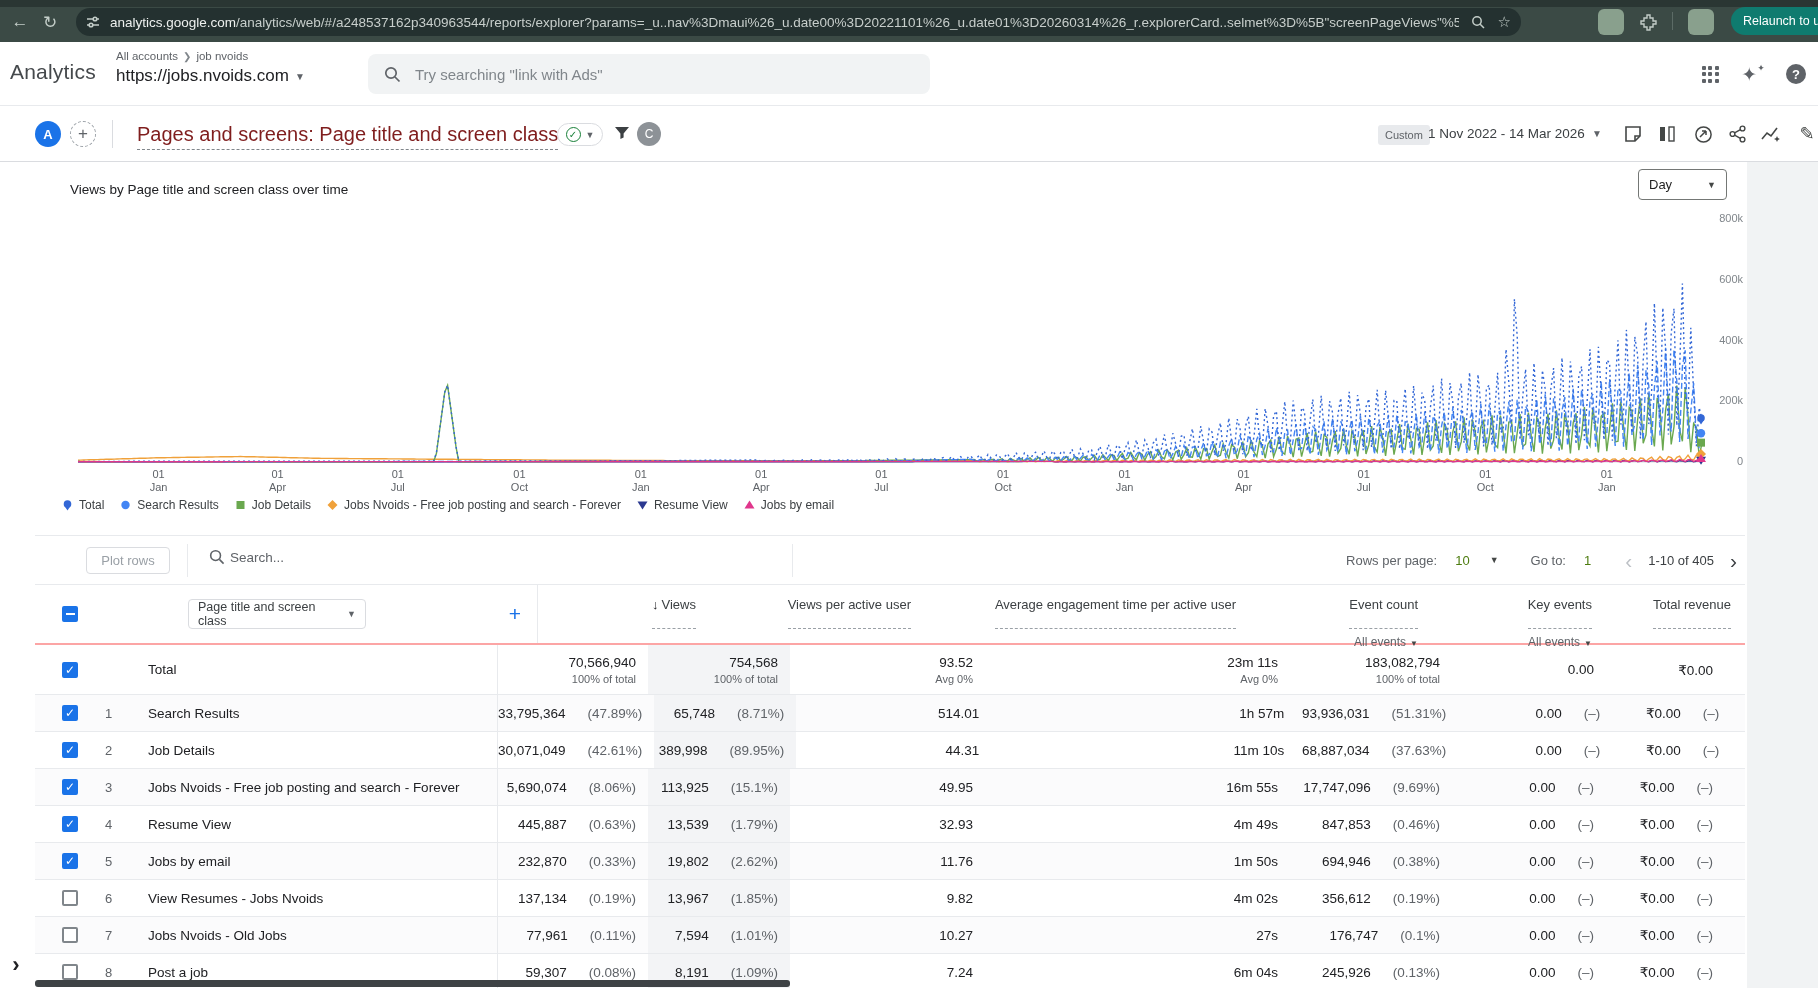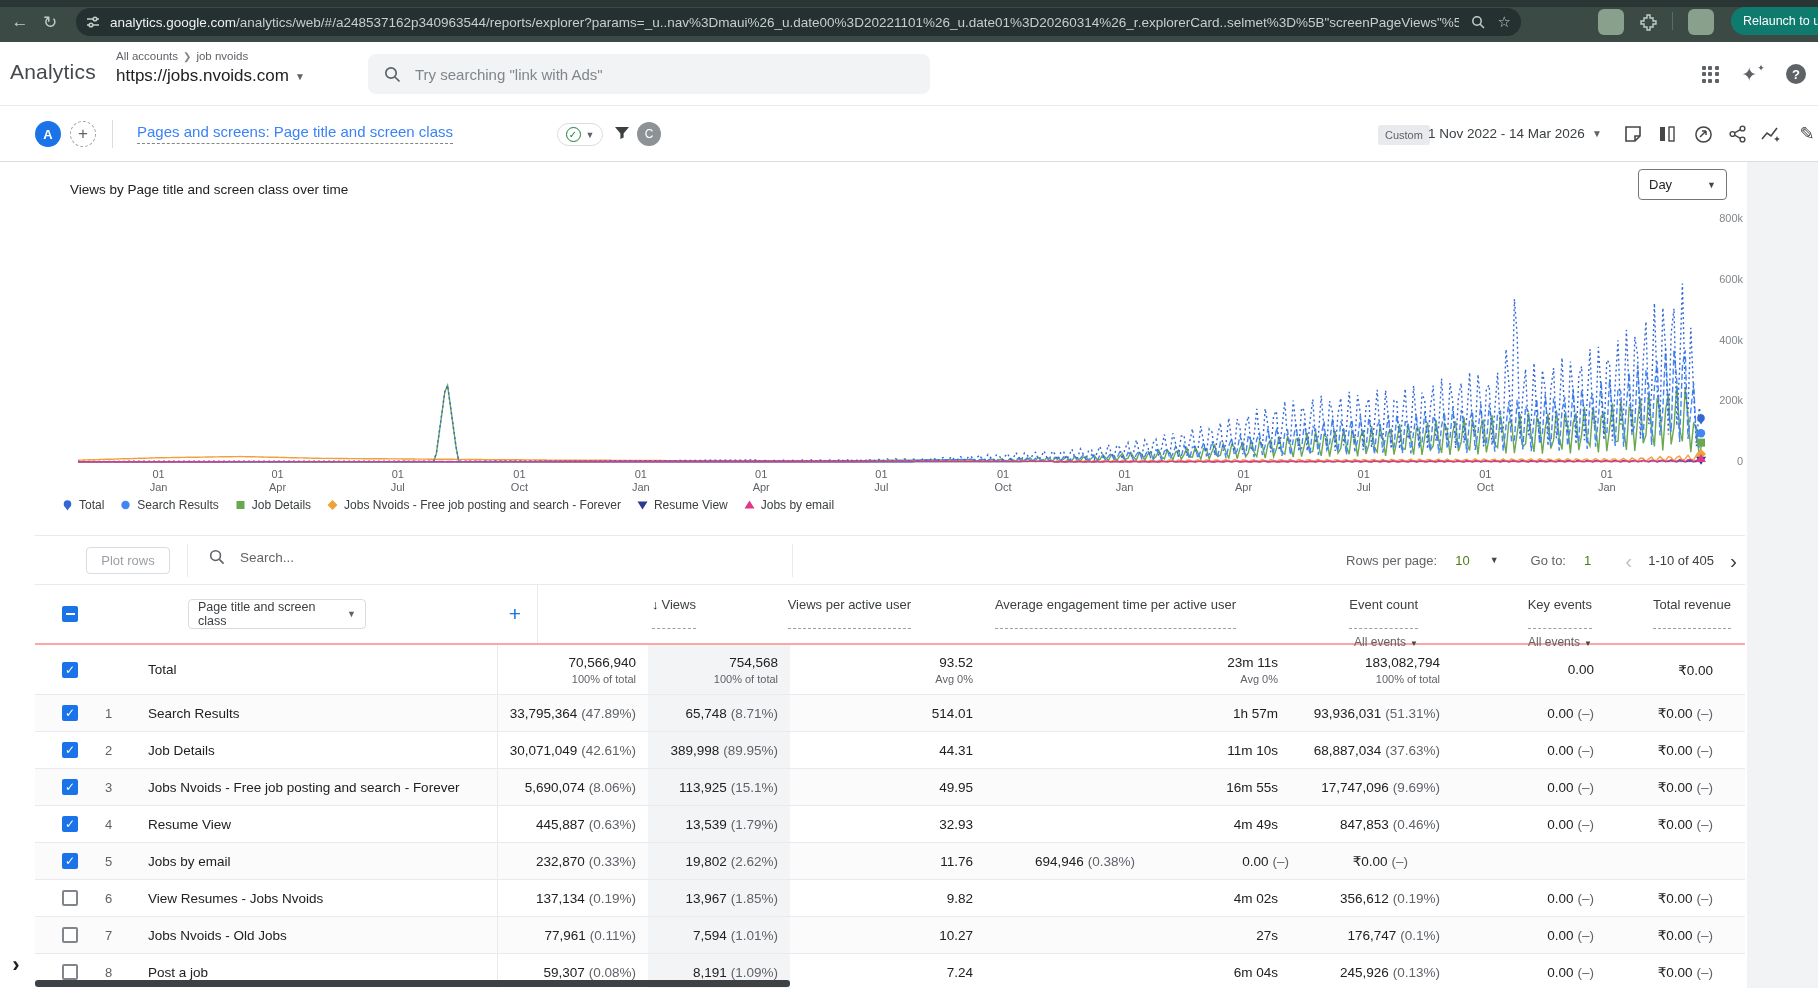--- a/index.html
+++ b/index.html
@@ -43,21 +43,21 @@
               display:flex; align-items:center; justify-content:center; font-weight:bold; }
 
   
   .report-header { position:absolute; left:0; top:106px; width:1818px; height:56px; background:#fff;
                    border-bottom:1px solid #dadce0; }
   .badge-a { position:absolute; left:35px; top:15px; width:26px; height:26px; border-radius:50%; background:#1a73e8;
              color:#fff; font-size:13px; font-weight:bold; display:flex; align-items:center; justify-content:center; }
   .badge-plus { position:absolute; left:70px; top:15px; width:26px; height:26px; border-radius:50%;
                 border:1.5px dashed #9aa0a6; color:#5f6368; font-size:17px; display:flex; align-items:center; justify-content:center; }
   .vsep { position:absolute; left:112px; top:14px; width:1px; height:28px; background:#dadce0; }
-  .report-title { position:absolute; left:137px; top:17px; font-size:15px; color:#3b82f6;
+  .report-title { position:absolute; left:137px; top:17px; font-size:20px; color:#7f1d1d;
                   border-bottom:1px dashed #80868b; padding-bottom:3px; }
   .check-pill { position:absolute; left:557px; top:17px; width:46px; height:23px; border:1px solid #dadce0;
                 border-radius:12px; display:flex; align-items:center; justify-content:center; gap:5px; }
   .check-circ { width:15px; height:15px; border-radius:50%; border:1.5px solid #188038; color:#188038;
                 font-size:10px; display:flex; align-items:center; justify-content:center; }
   .check-pill .caret { font-size:9px; color:#5f6368; }
   .filter-ico { position:absolute; left:613px; top:18px; }
   .badge-c { position:absolute; left:637px; top:16px; width:24px; height:24px; border-radius:50%; background:#8d9297;
              color:#fff; font-size:12px; display:flex; align-items:center; justify-content:center; }
   .date-chip { position:absolute; left:1378px; top:19px; height:20px; background:#e8eaed; border-radius:3px;
@@ -80,21 +80,21 @@
            color:#5f6368; line-height:13px; }
   .legend { position:absolute; left:62px; top:336px; display:flex; align-items:center; gap:16px; }
   .legend-item { display:flex; align-items:center; gap:6px; font-size:12px; color:#3c4043; white-space:nowrap; }
 
   
   .controls { position:absolute; left:35px; top:373px; width:1710px; height:50px;
               border-top:1px solid #e8eaed; border-bottom:1px solid #e8eaed; }
   .plot-rows { position:absolute; left:51px; top:11px; width:84px; height:27px; border:1px solid #dadce0;
                border-radius:4px; color:#9aa0a6; font-size:13px; display:flex; align-items:center; justify-content:center; background:#fff; }
   .ctl-sep { position:absolute; top:8px; width:1px; height:33px; background:#e8eaed; }
-  .tbl-search { position:absolute; left:174px; top:13px; display:flex; align-items:center; gap:15px; }
+  .tbl-search { position:absolute; left:174px; top:13px; display:flex; align-items:center; gap:5px; }
   .tbl-search .ph { font-size:13.5px; color:#5f6368; }
   .pagination { position:absolute; right:0; top:0; height:100%; display:flex; align-items:center; gap:10px;
                 font-size:13px; color:#5f6368; padding-right:2px; }
   .pagination .val { color:#4d7c0f; margin-left:8px; }
   .pagination .caret { font-size:9px; color:#444746; margin:0 22px 0 10px; }
   .pagination .chev { font-size:21px; line-height:1; padding:0 6px; }
   .chev.disabled { color:#bdc1c6; }
   .chev.active { color:#3c4043; }
   .pagination .range { color:#3c4043; }
 
@@ -104,21 +104,21 @@
   .trow  { display:flex; height:37px; border-bottom:1px solid #e8eaed; align-items:center; }
   .trow.striped { background:#fbfbfc; }
   .trow-total { display:flex; height:50px; border-bottom:1px solid #e8eaed; align-items:center; }
   .c-cb { flex:0 0 70px; display:flex; align-items:center; justify-content:center; }
   .c-idx { flex:0 0 30px; font-size:13px; color:#5f6368; }
   .c-name { flex:0 0 363px; font-size:13.5px; color:#202124; border-right:1px solid #e8eaed; align-self:stretch;
             display:flex; align-items:center; padding-left:13px; }
   .metric { display:flex; align-items:center; justify-content:flex-end; padding-right:12px; align-self:stretch;
             font-size:13.5px; color:#202124; white-space:nowrap; }
   .metric.shaded { background:#f3f4f6; }
-  .metric .pct { color:#5f6368; margin-left:4px; }
+  .metric .pct { color:#5f6368; margin-left:22px; }
   .metric-stack { flex-direction:column; justify-content:center; align-items:flex-end; gap:3px; }
   .metric-stack .sub { font-size:11px; color:#5f6368; }
   .hcell { display:flex; flex-direction:column; align-items:flex-end; justify-content:flex-start;
            padding:12px 12px 0 0; font-size:13px; color:#3c4043; }
   .hcell .lbl { border-bottom:1px dashed #9aa0a6; padding-bottom:16px; white-space:nowrap; }
   .hcell .lbl .arr { font-size:13px; color:#202124; margin-right:3px; }
   .hcell .sub { margin-top:6px; font-size:12px; color:#5f6368; white-space:nowrap; }
   .hcell .sub .caret { font-size:8px; margin-left:4px; color:#444746; }
   .dim-dd { position:relative; width:178px; height:30px; border:1px solid #dadce0; border-radius:4px;
             display:flex; align-items:center; justify-content:space-between; padding:0 9px;
@@ -654,20 +654,23 @@
               <span>232,870</span>
               <span class="pct">(0.33%)</span>
             </div>
             <div class="metric shaded" style="flex:0 0 142px">
               <span>19,802</span>
               <span class="pct">(2.62%)</span>
             </div>
             <div class="metric" style="flex:0 0 195px">
               <span>11.76</span>
             </div>
+            <div class="metric" style="flex:0 0 305px">
+              <span>1m 50s</span>
+            </div>
             <div class="metric" style="flex:0 0 162px">
               <span>694,946</span>
               <span class="pct">(0.38%)</span>
             </div>
             <div class="metric" style="flex:0 0 154px">
               <span>0.00</span>
               <span class="pct">(–)</span>
             </div>
             <div class="metric" style="flex:0 0 119px">
               <span>₹0.00</span>

